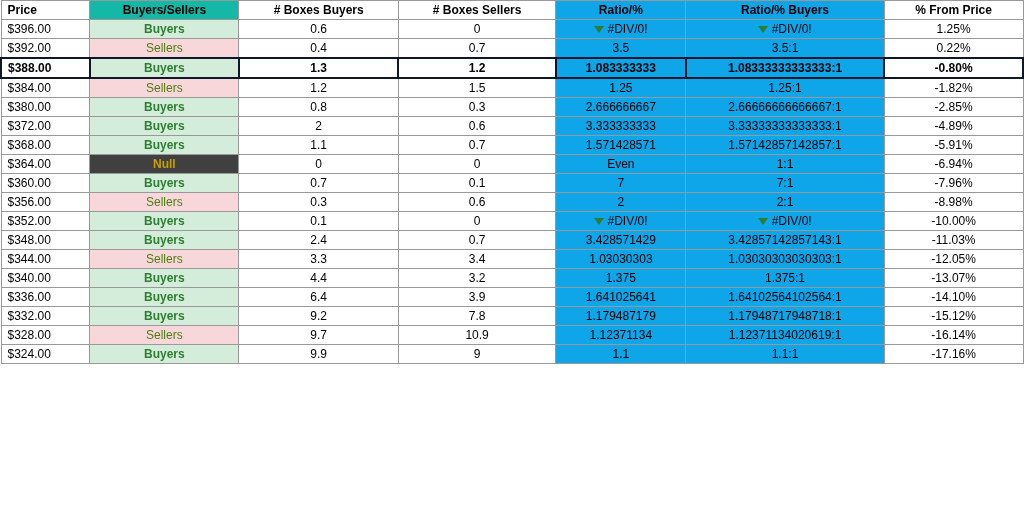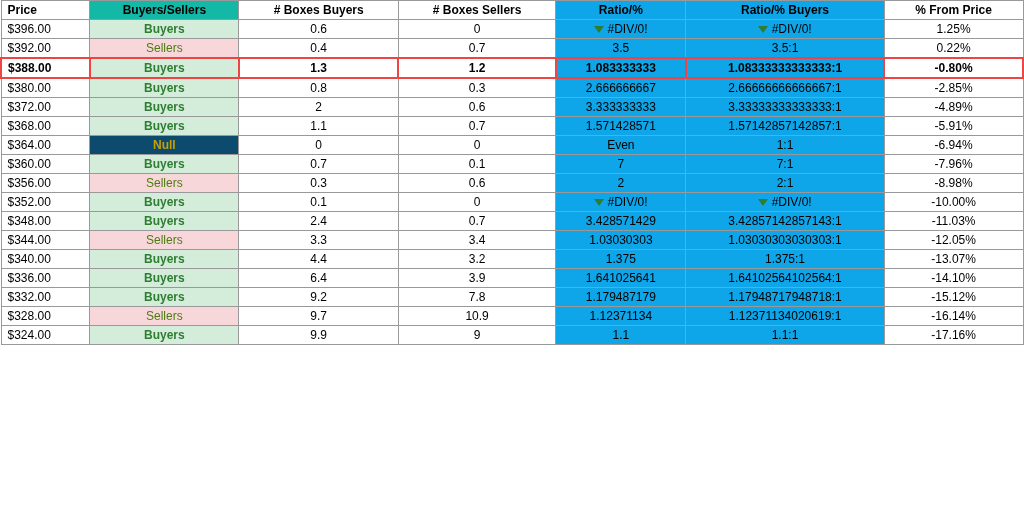--- a/index.html
+++ b/index.html
@@ -1,24 +1,24 @@
 <!DOCTYPE html>
 <html><head>
   <meta charset="utf-8">
   <style>
     * { margin: 0; padding: 0; box-sizing: border-box; }
     body { font-family: Arial, sans-serif; font-size: 12px; background: #fff; }
     table { border-collapse: collapse; width: 100%; }
     th, td { border: 1px solid #999; padding: 2px 6px; text-align: center; white-space: nowrap; }
     th { background: #fff; font-weight: bold; }
     .col-price { text-align: left; }
-    .row-highlighted td { font-weight: bold; border: 2px solid #ef4444; }
+    .row-highlighted td { font-weight: bold; border: 2px solid #0f172a; }
     .bg-green { background: #d4edda; }
     .bg-red { background: #f8d7da; }
-    .bg-yellow { background: #0c4a6e; }
+    .bg-yellow { background: #404040; }
     .bg-blue-header { background: #14b8a6; }
     .bg-teal-header { background: #0ea5e9; }
     .text-green { color: #2e7d32; font-weight: bold; }
     .text-red { color: #4d7c0f; font-weight: normal; }
     .text-yellow { color: #c8a000; font-weight: bold; }
     .triangle-down { display: inline-block; width: 0; height: 0; border-left: 5px solid transparent; border-right: 5px solid transparent; border-top: 7px solid #2e7d32; }
   </style>
 </head>
 <body>
 
@@ -56,20 +56,29 @@
       <tr class="row-highlighted">
         <td class="col-price" style="font-weight: bold;">$388.00</td>
         <td class="bg-green"><span class="text-green">Buyers</span></td>
         <td>1.3</td>
         <td>1.2</td>
         <td class="bg-teal-header">1.083333333</td>
         <td class="bg-teal-header">1.08333333333333:1</td>
         <td>-0.80%</td>
       </tr>
       <tr>
+        <td class="col-price">$384.00</td>
+        <td class="bg-red"><span class="text-red">Sellers</span></td>
+        <td>1.2</td>
+        <td>1.5</td>
+        <td class="bg-teal-header">1.25</td>
+        <td class="bg-teal-header">1.25:1</td>
+        <td>-1.82%</td>
+      </tr>
+      <tr>
         <td class="col-price">$380.00</td>
         <td class="bg-green"><span class="text-green">Buyers</span></td>
         <td>0.8</td>
         <td>0.3</td>
         <td class="bg-teal-header">2.666666667</td>
         <td class="bg-teal-header">2.66666666666667:1</td>
         <td>-2.85%</td>
       </tr>
       <tr>
         <td class="col-price">$372.00</td>

